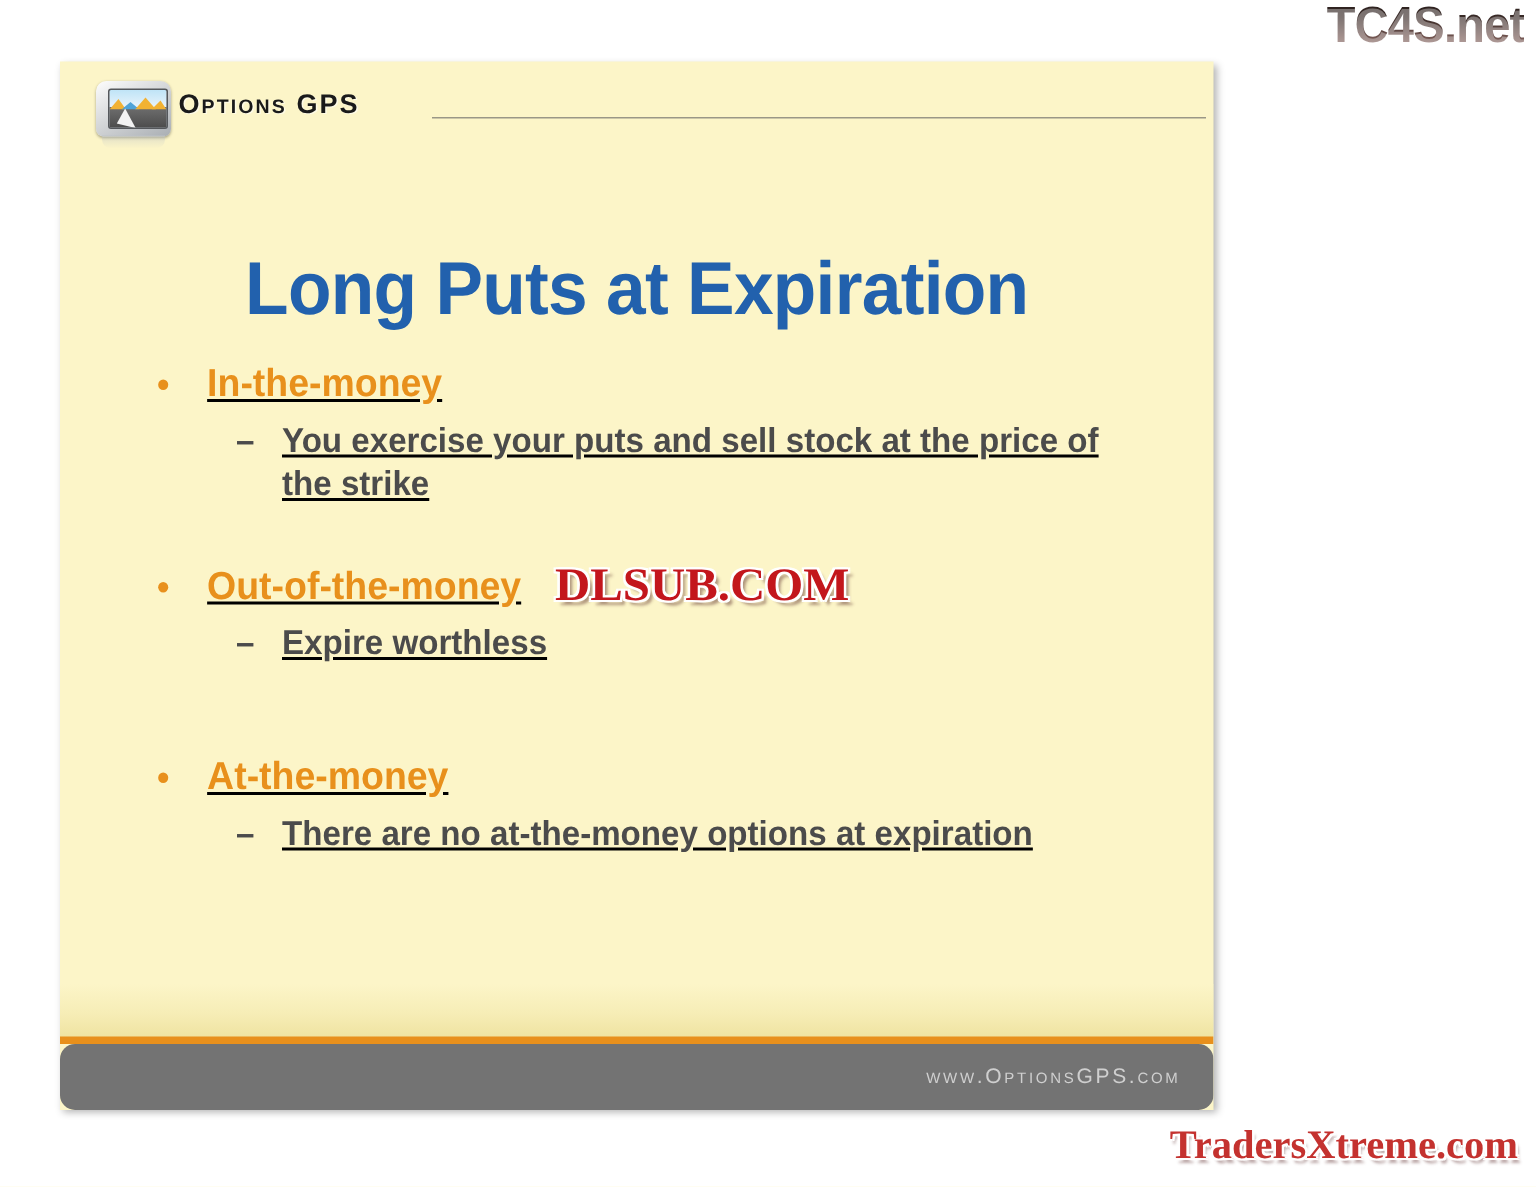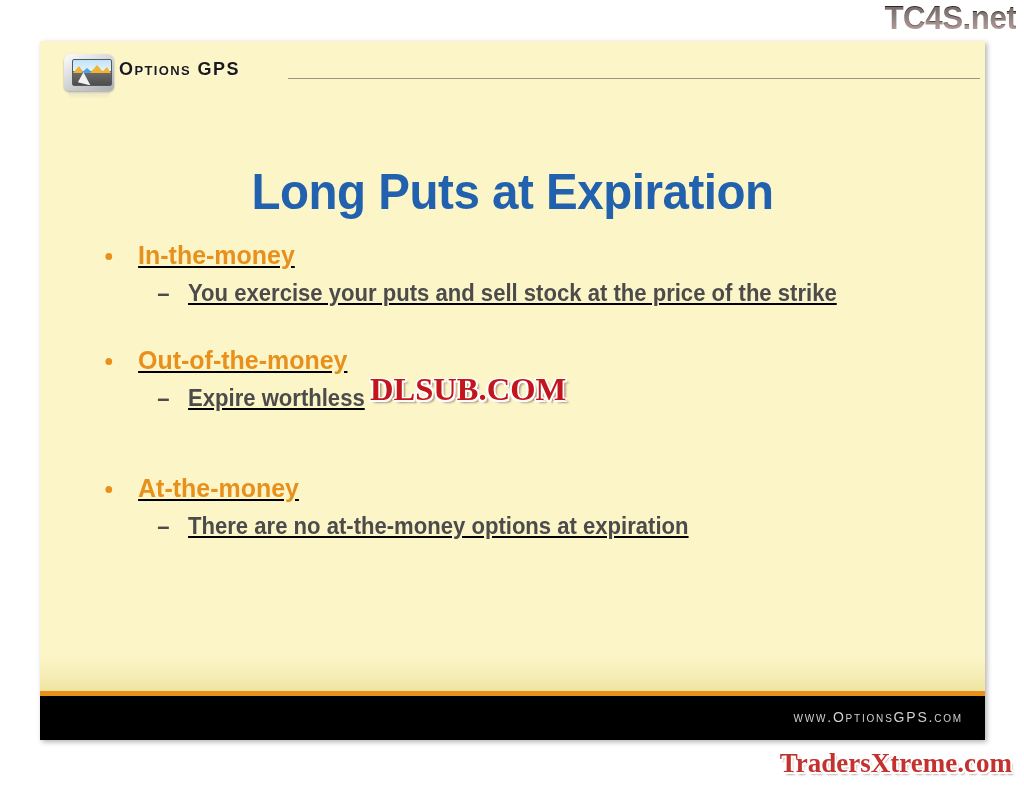--- a/index.html
+++ b/index.html
@@ -32,21 +32,21 @@
     color: transparent;
     text-shadow: 0 1px 0 rgba(255,255,255,0.35);
     white-space: nowrap;
   }
 
   
   #slide {
     position: absolute;
     left: 40px;
     top: 41px;
-    width: 945px;
+    width: 769px;
     height: 699px;
     background: #fcf5c8;
     box-shadow: 2px 2px 5px rgba(0,0,0,0.30);
     overflow: hidden;
   }
 
   
   #slide-header {
     position: absolute;
     left: 0;
@@ -235,21 +235,22 @@
     width: 100%;
     height: 5px;
     background: #e8901c;
   }
   #footer-bar {
     position: absolute;
     left: 0;
     bottom: 0;
     width: 100%;
     height: 44px;
-    background: #000000;
+    background: #737373;
+    border-radius: 10px;
   }
   #footer-url {
     position: absolute;
     right: 22px;
     top: 13px;
     font-family: "Liberation Sans", sans-serif;
     font-size: 14px;
     font-variant: small-caps;
     letter-spacing: 1.8px;
     color: #cfcfcf;

